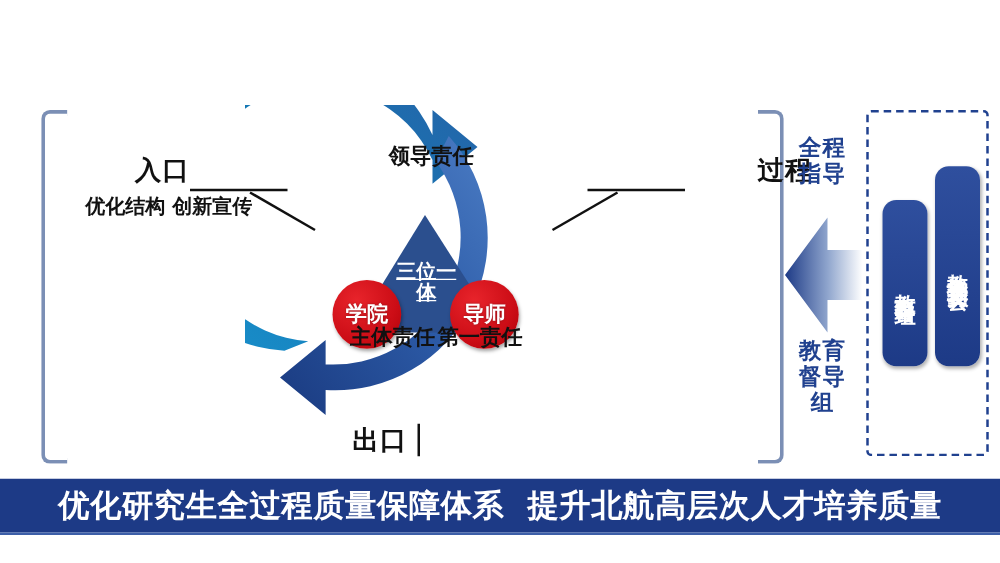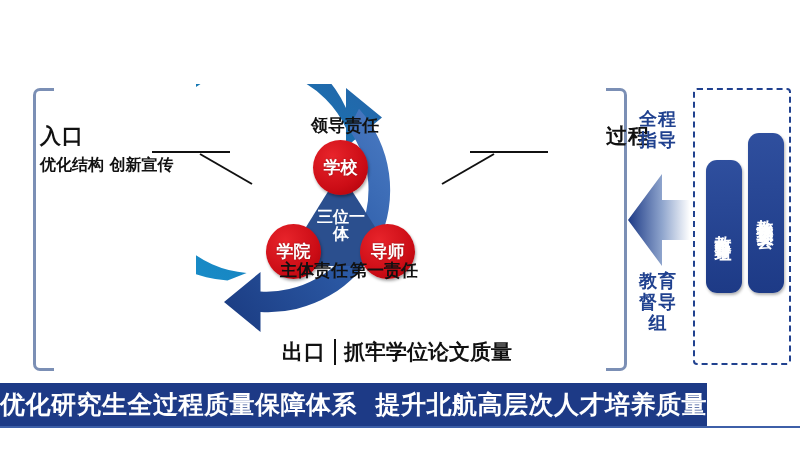--- a/index.html
+++ b/index.html
@@ -30,21 +30,21 @@
   .bracket-right{
     left:606px;top:88px;width:18px;height:277px;
     border-left:none;border-radius:0 7px 7px 0;
   }
 
   
   .side-label{position:absolute;color:#111;}
   .side-label .big{font-size:21px;font-weight:bold;letter-spacing:1px;}
   .side-label .small{font-size:16px;font-weight:bold;letter-spacing:0px;white-space:nowrap;}
 
-  .left-label{left:40px;top:122px;width:190px;text-align:left;}
+  .left-label{left:40px;top:122px;width:190px;text-align:center;}
   .left-label .big{padding-right:10px;}
   .left-label .rule{height:2px;background:#111;margin:1px 0 2px auto;width:78px;}
 
   .right-label{left:470px;top:122px;width:180px;text-align:right;}
   .right-label .rule{height:2px;background:#111;margin:1px auto 2px 0;width:78px;}
 
   
   .out-label{
     position:absolute;left:282px;top:338px;
     display:flex;align-items:center;gap:0px;
@@ -68,20 +68,21 @@
   }
   .node-school{left:45px;top:0px;width:55px;height:55px;}
   .node-college{left:-2px;top:84px;width:55px;height:55px;}
   .node-tutor{left:92px;top:84px;width:55px;height:55px;}
 
   .tri-center{
     position:absolute;left:44px;top:56px;width:58px;height:58px;
     color:#fff;font-weight:bold;font-size:16px;line-height:17px;
     display:flex;align-items:center;justify-content:center;text-align:center;
     z-index:3;
+    text-decoration:underline;
   }
 
   .cap{position:absolute;color:#111;font-weight:bold;font-size:17px;line-height:17px;text-align:center;white-space:nowrap;}
   .cap-leader{left:300px;top:117px;width:90px;}
   .cap-main{left:280px;top:262px;width:52px;}
   .cap-first{left:350px;top:262px;width:52px;}
 
   
   .rp-text{
     position:absolute;left:630px;
@@ -104,21 +105,21 @@
     color:#fff;font-weight:bold;font-size:17px;
     writing-mode:vertical-rl;text-orientation:upright;
     display:flex;align-items:center;justify-content:center;
     letter-spacing:2px;
   }
   .vbox-a{left:706px;top:160px;width:36px;height:133px;}
   .vbox-b{left:748px;top:133px;width:36px;height:160px;}
 
   
   .banner{
-    position:absolute;left:0;top:383px;width:707px;height:43px;
+    position:absolute;left:0;top:383px;width:800px;height:43px;
     background:#1d3a86;
     display:flex;align-items:center;justify-content:center;
   }
   .banner span{
     color:#fff;font-size:25px;font-weight:bold;letter-spacing:0.5px;white-space:pre;
   }
   .banner-edge{position:absolute;left:0;top:426px;width:800px;height:2px;background:#3d5fa8;}
 </style>
 </head>
 <body>
@@ -183,33 +184,31 @@
                A 102 102 0 0 0 152.5 45.0
                Z" fill="url(#gDark)"></path>
     </g>
   </svg>
 
   <div class="tri-wrap">
     <svg style="position:absolute;left:0;top:0;width:150px;height:170px;">
       <polygon points="72,32 132,126 14,126" fill="#2b4f8e"></polygon>
     </svg>
     <div class="tri-center">三位一体</div>
-    <div class="node node-school">学校</div>
     <div class="node node-college">学院</div>
     <div class="node node-tutor">导师</div>
   </div>
 
   <div class="cap cap-leader">领导责任</div>
   <div class="cap cap-main">主体责任</div>
   <div class="cap cap-first">第一责任</div>
 
   <div class="out-label">
     <div class="ok">出口</div>
     <div class="divider"></div>
-    <div class="ov">抓牢学位论文质量</div>
   </div>
 
   <div class="rp-text rp-top">全程指导</div>
   <svg class="rp-arrow" viewBox="0 0 62 96">
     <defs>
       <linearGradient id="gArrow" x1="0" y1="0" x2="1" y2="0">
         <stop offset="0%" stop-color="#1d3a86"></stop>
         <stop offset="55%" stop-color="#8fa5cd"></stop>
         <stop offset="100%" stop-color="#ffffff"></stop>
       </linearGradient>

